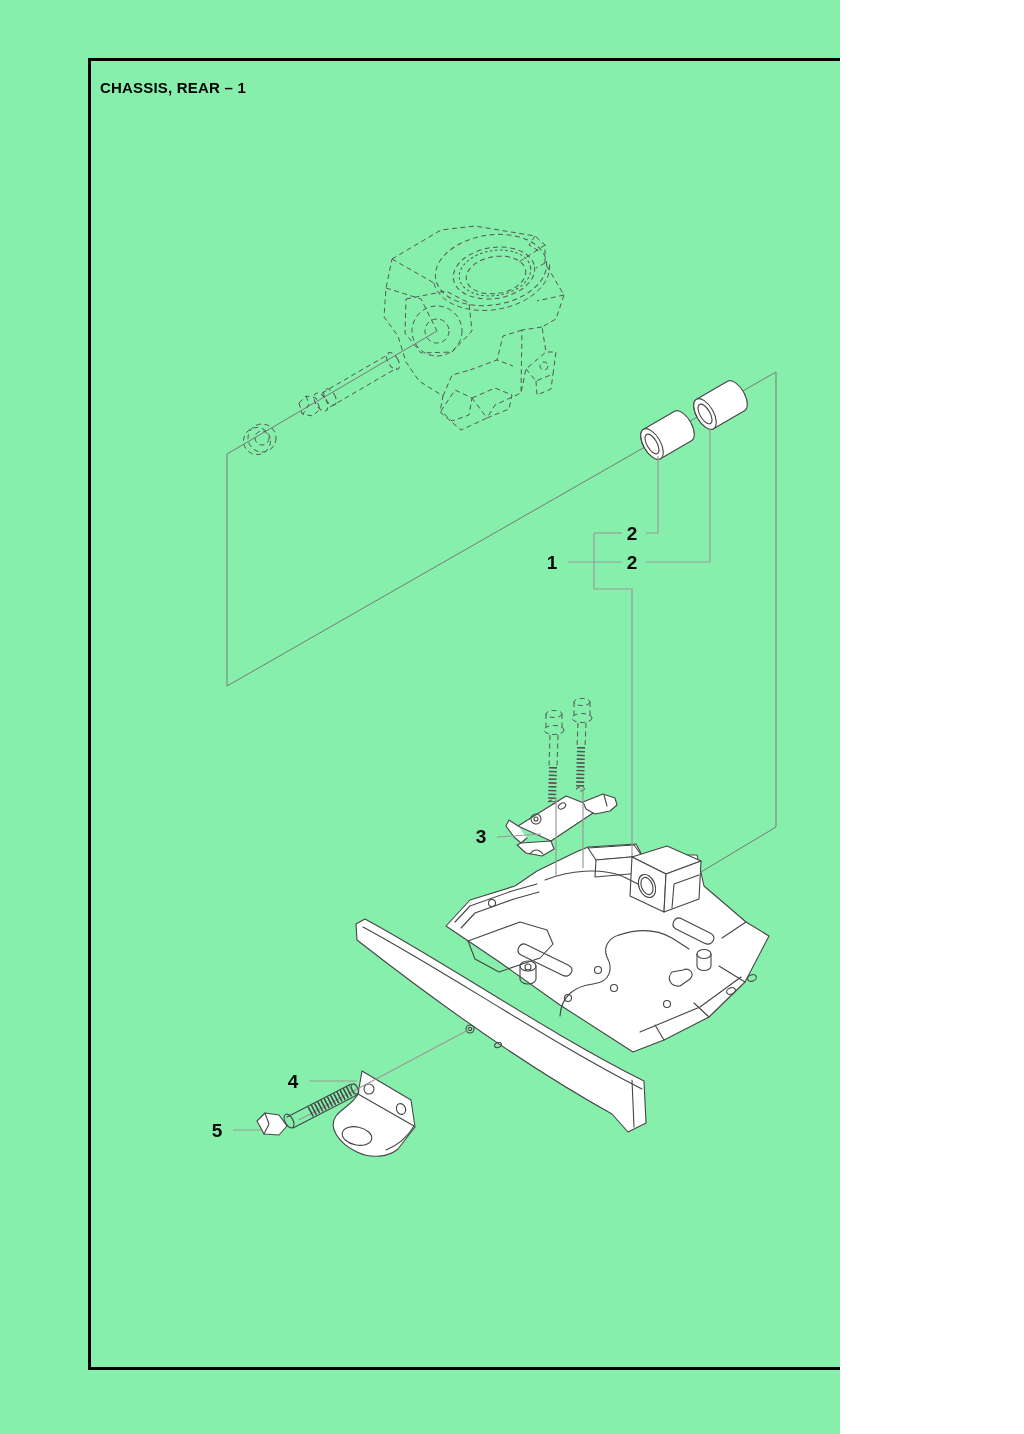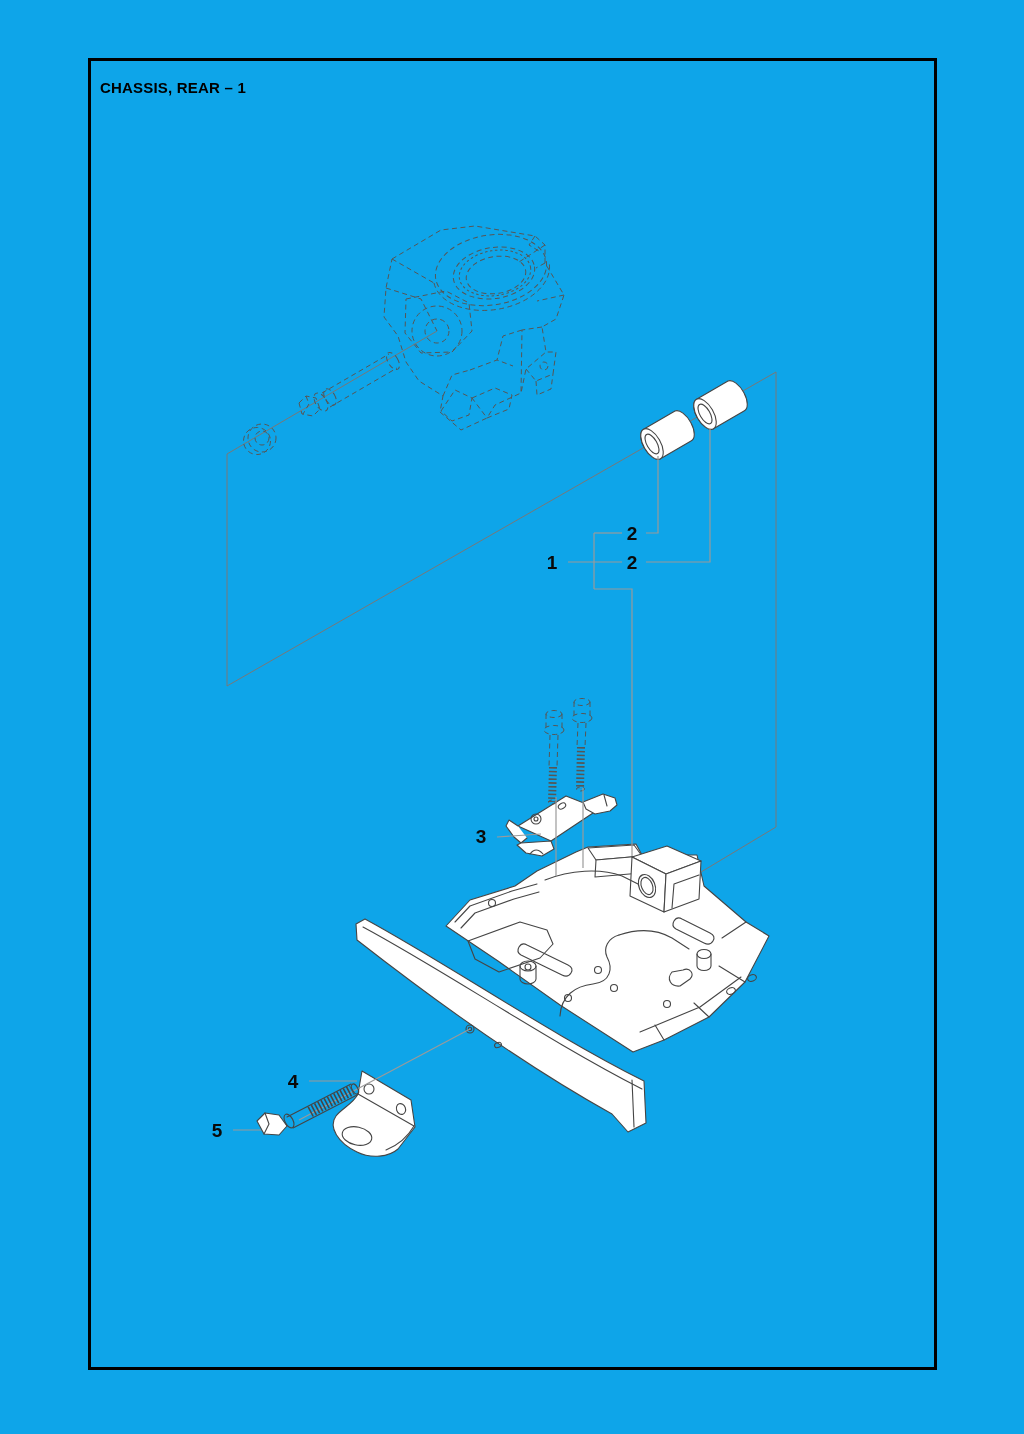--- a/index.html
+++ b/index.html
@@ -1,16 +1,16 @@
 <!DOCTYPE html>
 <html><head>
 <meta charset="utf-8">
 <style>
   html,body{margin:0;padding:0;background:#ffffff;}
-  .canvas{position:relative;width:1024px;height:1434px;background:#0ea5e9;overflow:hidden;}
+  .canvas{position:relative;width:840px;height:1434px;background:#86efac;overflow:hidden;}
   svg{position:absolute;left:0;top:0;}
   .ln{fill:none;stroke:#454545;stroke-width:1.1;stroke-linejoin:round;stroke-linecap:round;}
   .fw{fill:#ffffff;stroke:#454545;stroke-width:1.1;stroke-linejoin:round;stroke-linecap:round;}
   .gh{fill:none;stroke:#565656;stroke-width:1;stroke-dasharray:5 3.5;stroke-linejoin:round;stroke-linecap:butt;}
   .ghfine{fill:none;stroke:#565656;stroke-width:1;stroke-dasharray:2.5 2.6;}
   .pl{fill:none;stroke:#787878;stroke-width:1;}
   .ld{fill:none;stroke:#9a9a9a;stroke-width:1.2;}
   .thread{fill:none;stroke:#565656;stroke-width:8;stroke-dasharray:1.6 2.2;}
   .thread-sm{fill:none;stroke:#454545;stroke-width:11;stroke-dasharray:1.6 2;}
   .lbl{font-family:"Liberation Sans",sans-serif;font-weight:bold;font-size:19px;fill:#0a0a0a;text-anchor:middle;}

